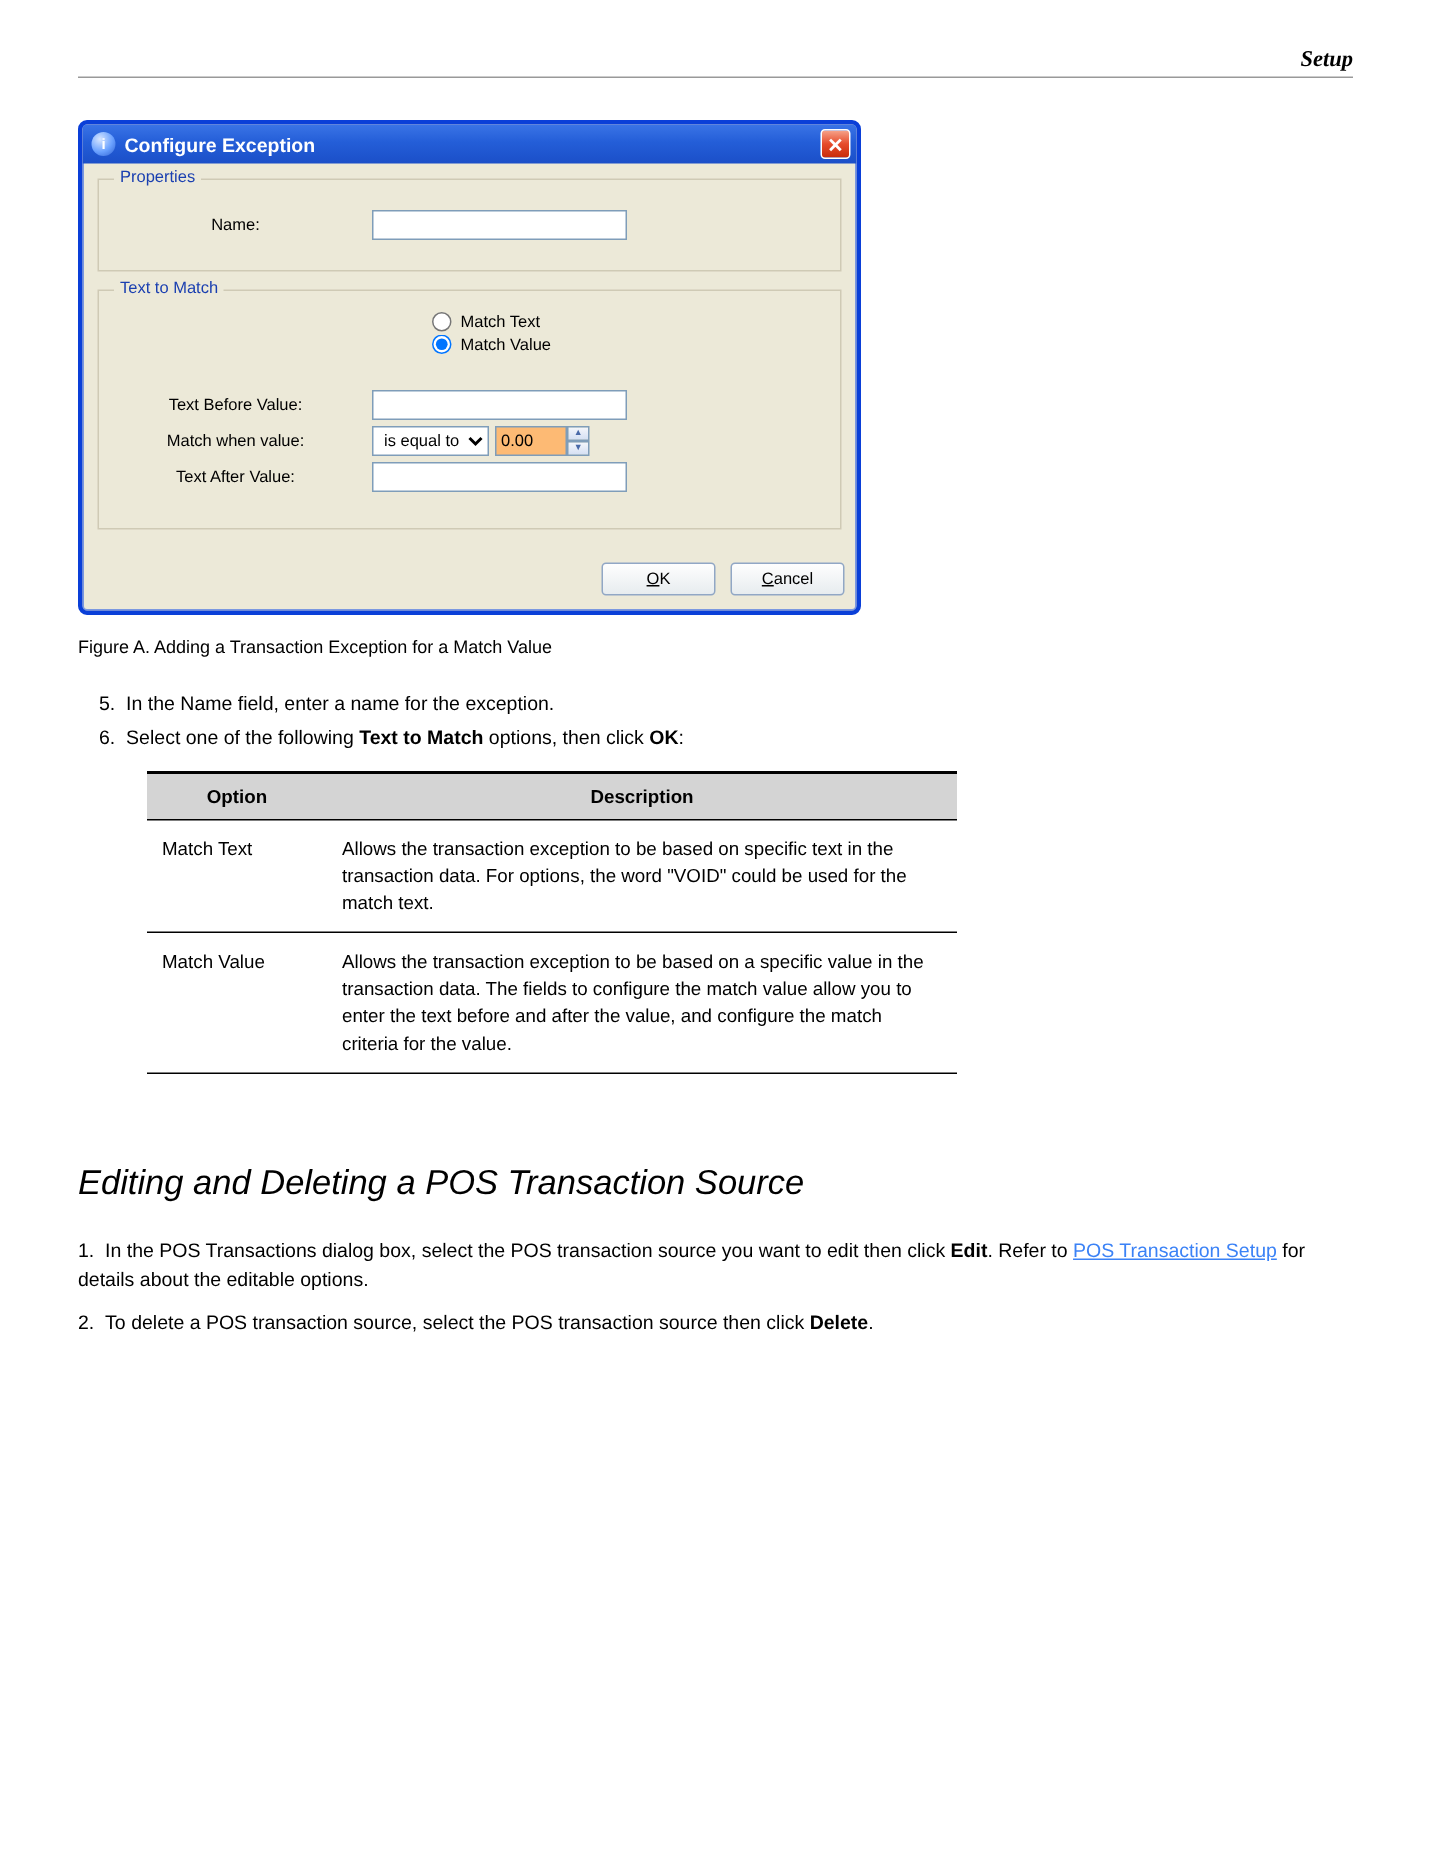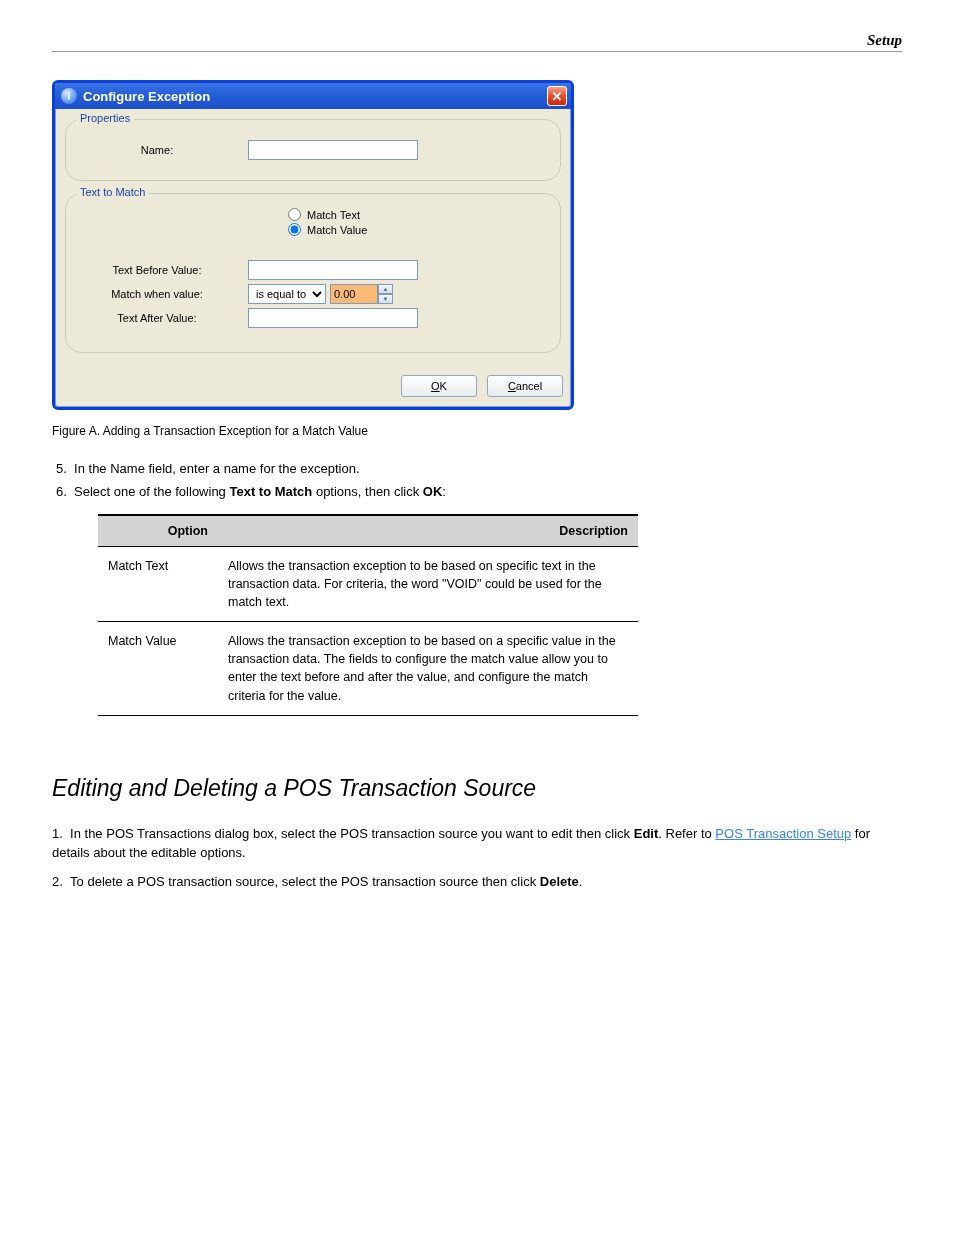--- a/index.html
+++ b/index.html
@@ -72,21 +72,21 @@
     background: linear-gradient(#f6a38a,#e64b2b 50%,#c82a0a);
     border: 1px solid #fff;
     border-radius: 3px;
     display: flex; align-items: center; justify-content: center;
     color:#fff; font-weight:bold; font-size:13px;
     cursor: pointer;
   }
   .dlg-body { padding: 10px 10px 6px 10px; }
   .groupbox {
     border: 1px solid #cfcab5;
-    border-radius: 16px;
+    border-radius: 0;
     padding: 16px 10px 16px 10px;
     margin-bottom: 12px;
     position: relative;
   }
   .groupbox .legend {
     position: absolute;
     top: -8px; left: 10px;
     background: #ece9d8;
     padding: 0 4px;
     color: #1a3fb0;
@@ -153,36 +153,36 @@
     border:1px solid #91a7c5;
     background: linear-gradient(#fefefe,#e7ecef);
     border-radius:3px;
     font:inherit; cursor:pointer;
   }
   .dlg-buttons button .u { text-decoration: underline; }
 
   
   .body-text { margin-top: 22px; font-size: 13px; line-height: 1.45; }
   .body-text p { margin: 10px 0; }
-  .body-text .step { margin: 4px 4px; }
+  .body-text .step { margin: 4px 14px; }
   .bold { font-weight: bold; }
 
   
   table.params {
     width: 540px;
     border-collapse: collapse;
     margin: 12px 0 8px 46px;
     font-size: 12.5px;
   }
   table.params th {
     background: #d4d4d4;
     border-top: 2.5px solid #000;
     border-bottom: 1px solid #000;
     padding: 6px 10px;
-    text-align: right;
+    text-align: center;
     font-weight: bold;
   }
   table.params td {
     border-bottom: 1px solid #000;
     padding: 10px 10px;
     vertical-align: top;
   }
   table.params td:first-child { width: 120px; }
 
   .section-h {
@@ -282,21 +282,21 @@
     <table class="params">
       <thead>
         <tr>
           <th>Option</th>
           <th>Description</th>
         </tr>
       </thead>
       <tbody>
         <tr>
           <td>Match Text</td>
-          <td>Allows the transaction exception to be based on specific text in the transaction data. For criteria, the word "VOID" could be used for the match text.</td>
+          <td>Allows the transaction exception to be based on specific text in the transaction data. For options, the word "VOID" could be used for the match text.</td>
         </tr>
         <tr>
           <td>Match Value</td>
           <td>Allows the transaction exception to be based on a specific value in the transaction data. The fields to configure the match value allow you to enter the text before and after the value, and configure the match criteria for the value.</td>
         </tr>
       </tbody>
     </table>
 
     <h2 class="section-h">Editing and Deleting a POS Transaction Source</h2>
 

